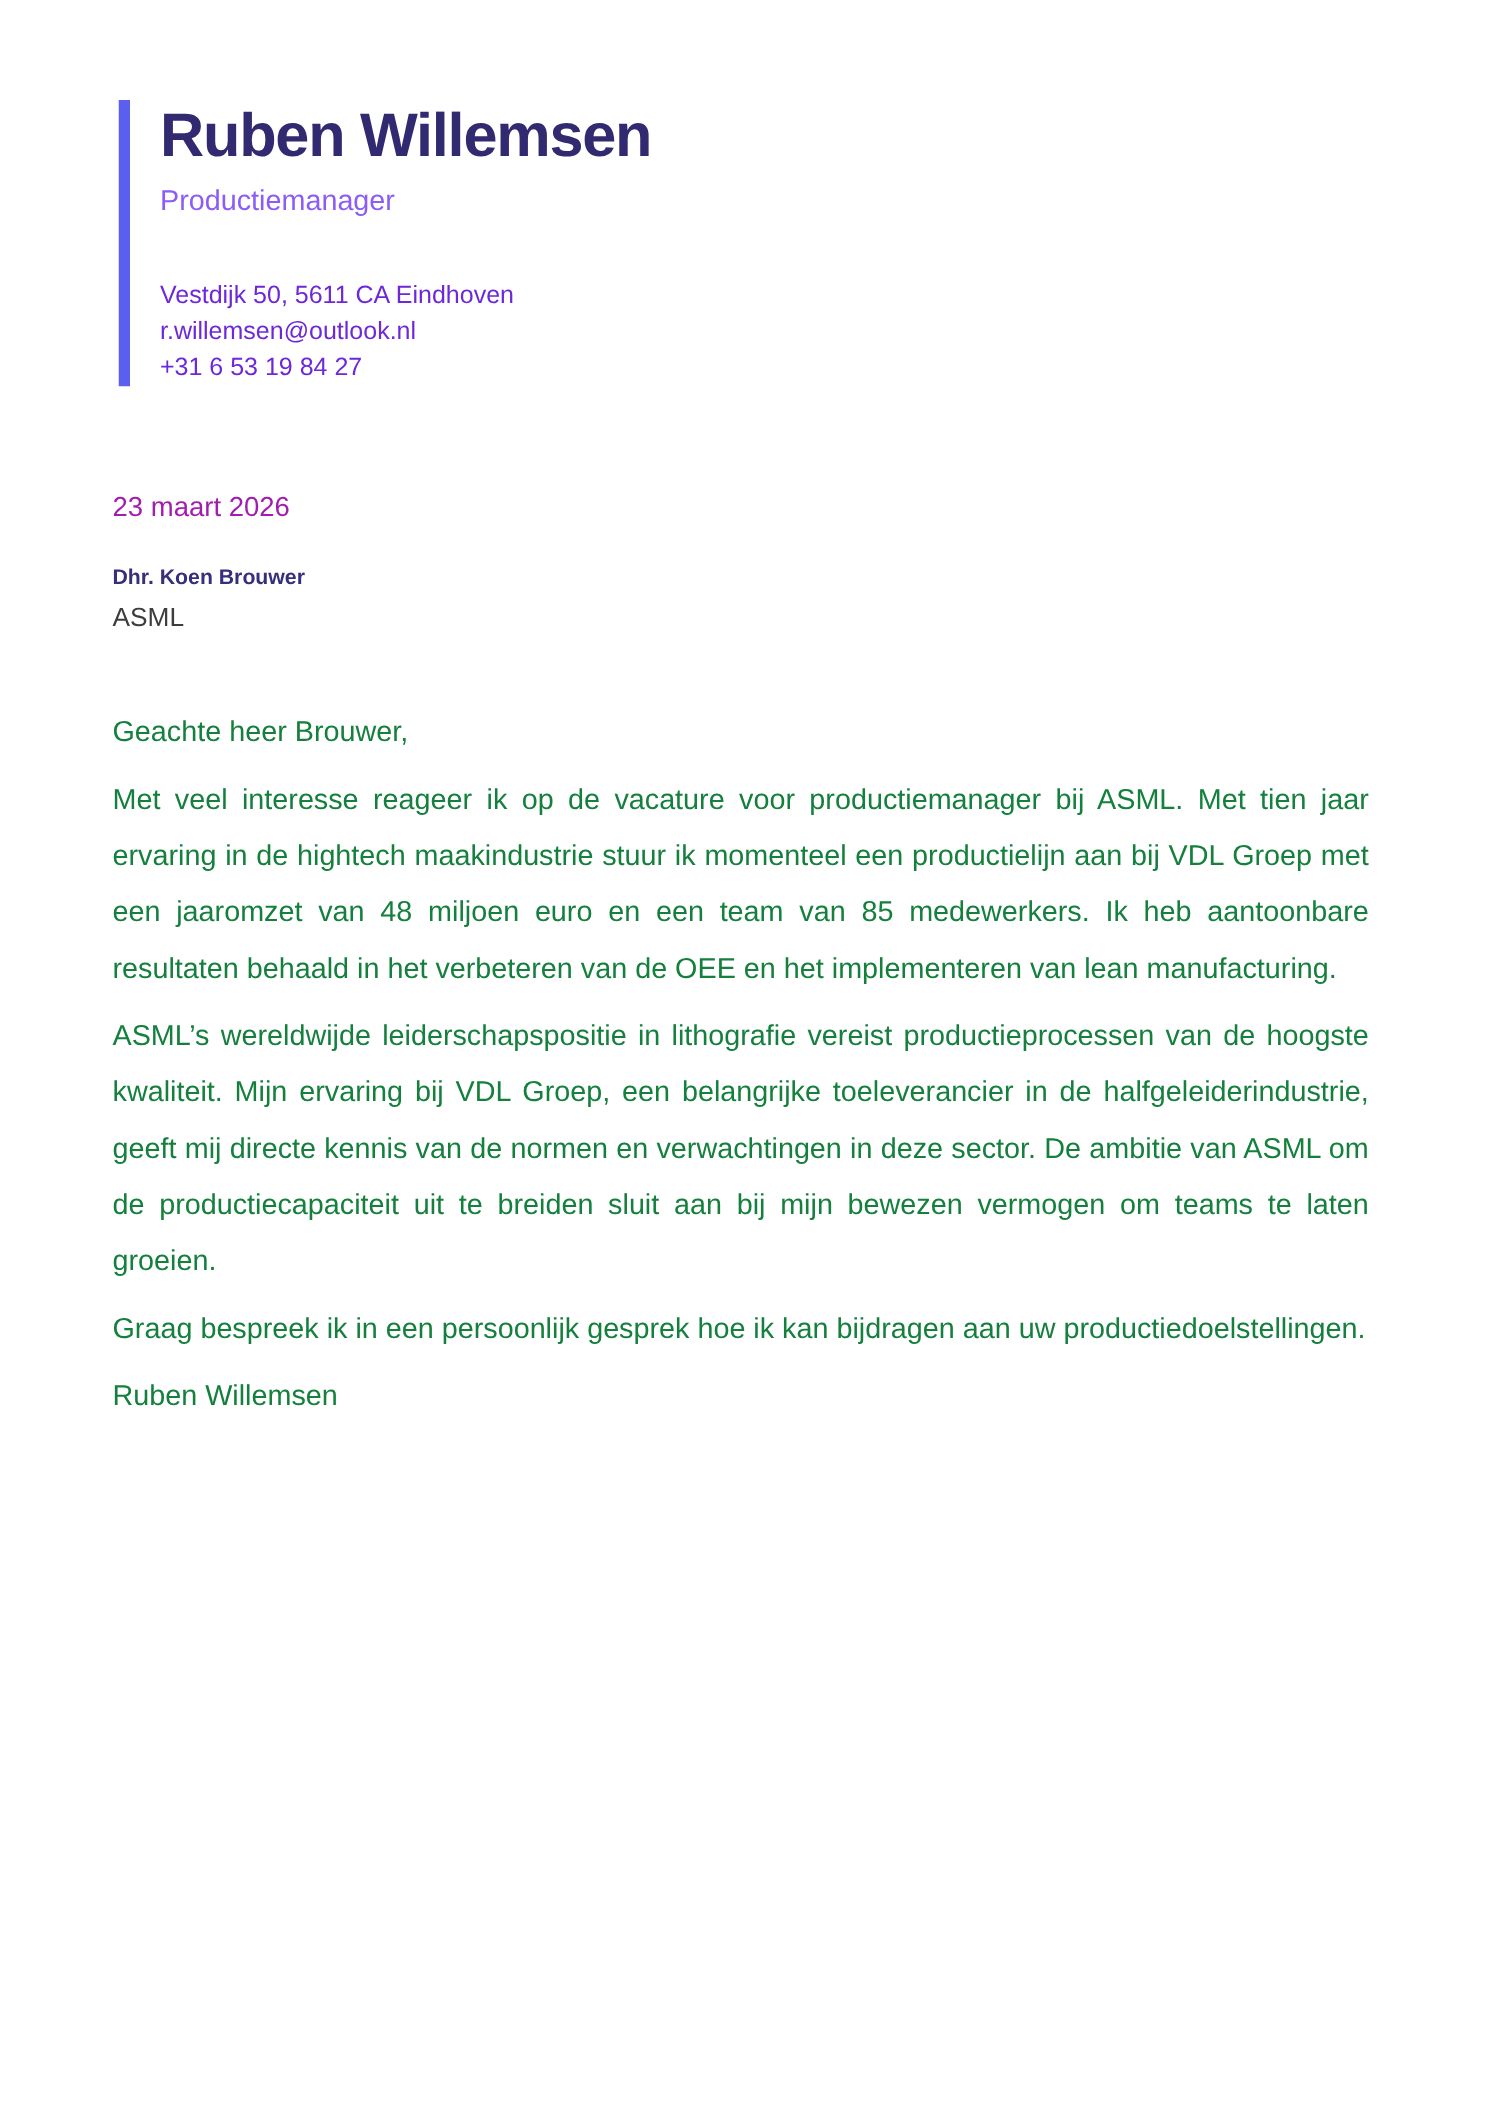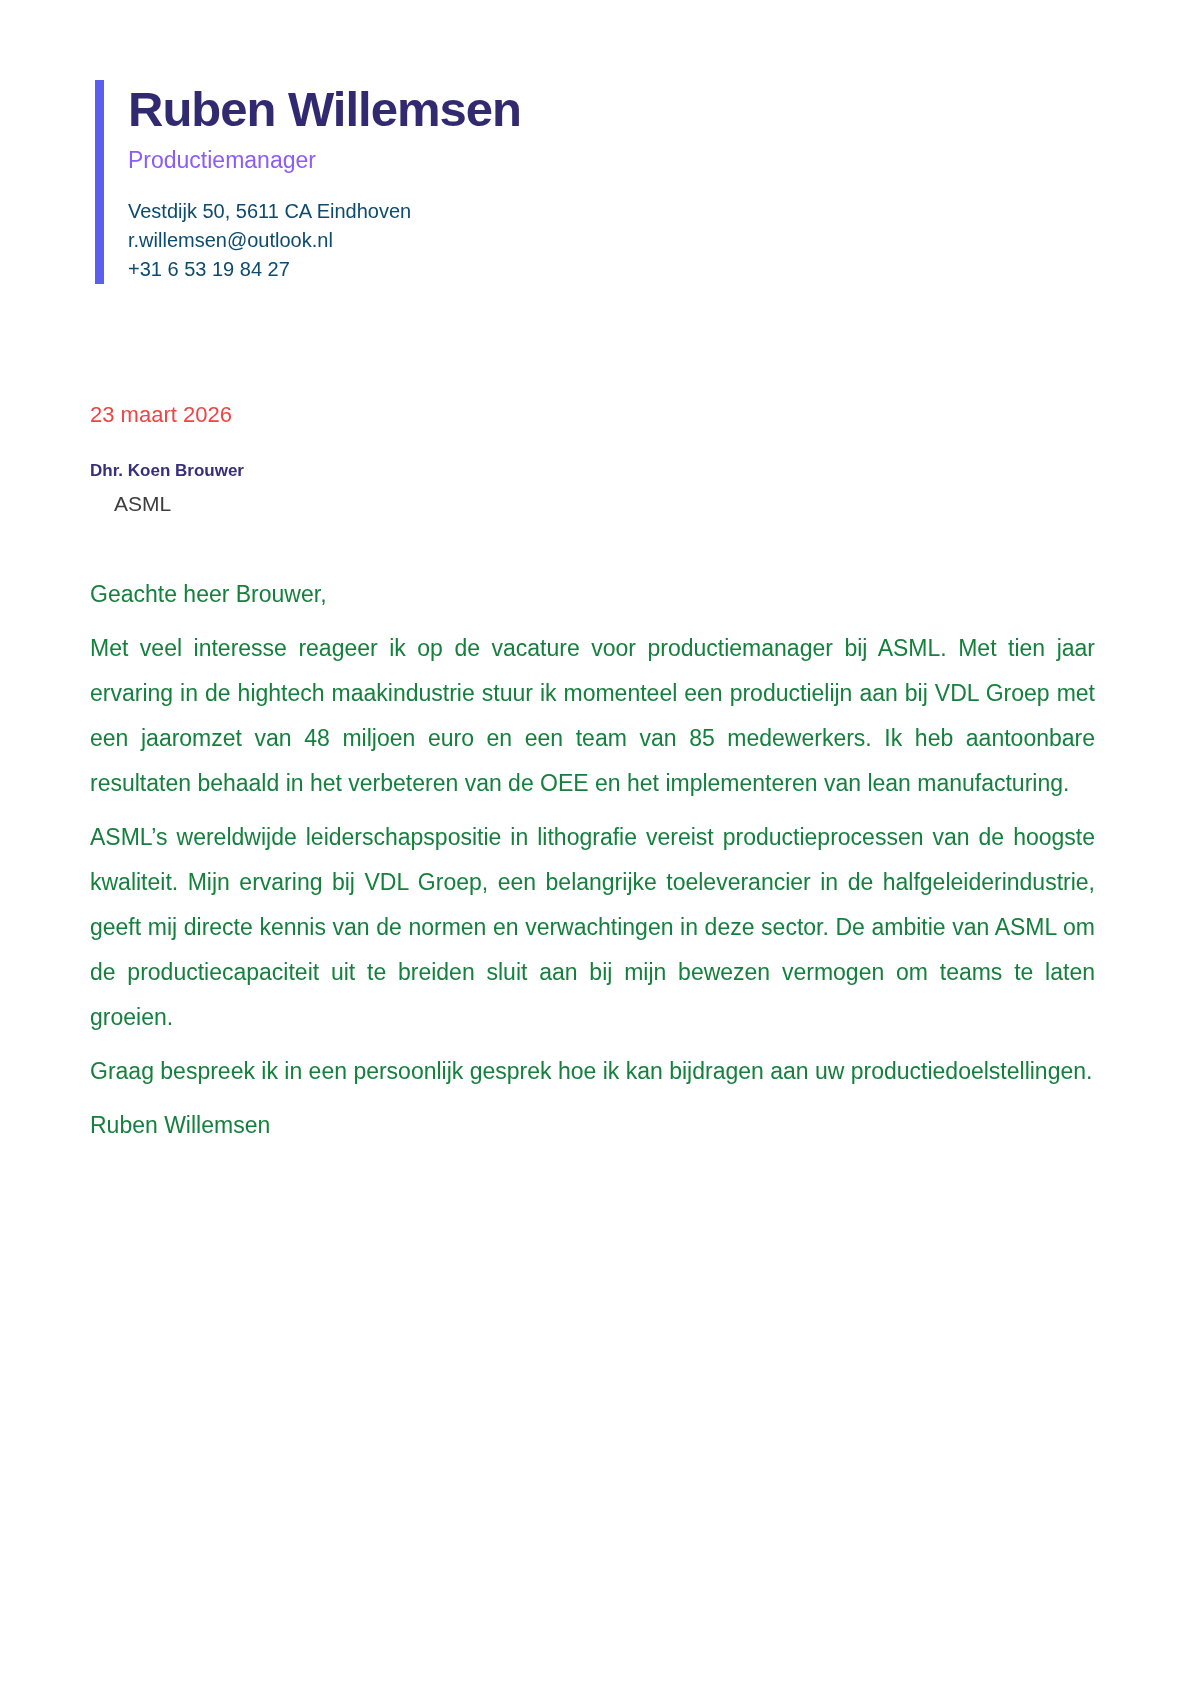--- a/index.html
+++ b/index.html
@@ -38,43 +38,42 @@
     letter-spacing: -1px;
     color: #322a70;
     line-height: 1.0;
   }
   .job-title {
     margin-top: 13px;
     font-size: 23px;
     color: #8b5cf6;
   }
   .contact-block {
-    margin-top: 23px;
+    margin-top: 48px;
     font-size: 20px;
     line-height: 29px;
-    color: #0c4a6e;
+    color: #6d28d9;
   }
 
   
   .letter-date {
-    margin-top: 118px;
+    margin-top: 84px;
     font-size: 22px;
-    color: #ef4444;
+    color: #a21caf;
   }
   .recipient-name {
     margin-top: 33px;
     font-size: 17px;
     font-weight: 700;
     color: #372f7c;
   }
   .recipient-company {
     margin-top: 11px;
     font-size: 21px;
     color: #3d3d3d;
-    margin-left: 24px;
   }
 
   
   .letter-body-text {
     font-size: 23px;
     line-height: 45px;
     color: #15803d;
   }
   .salutation {
     margin-top: 56px;

